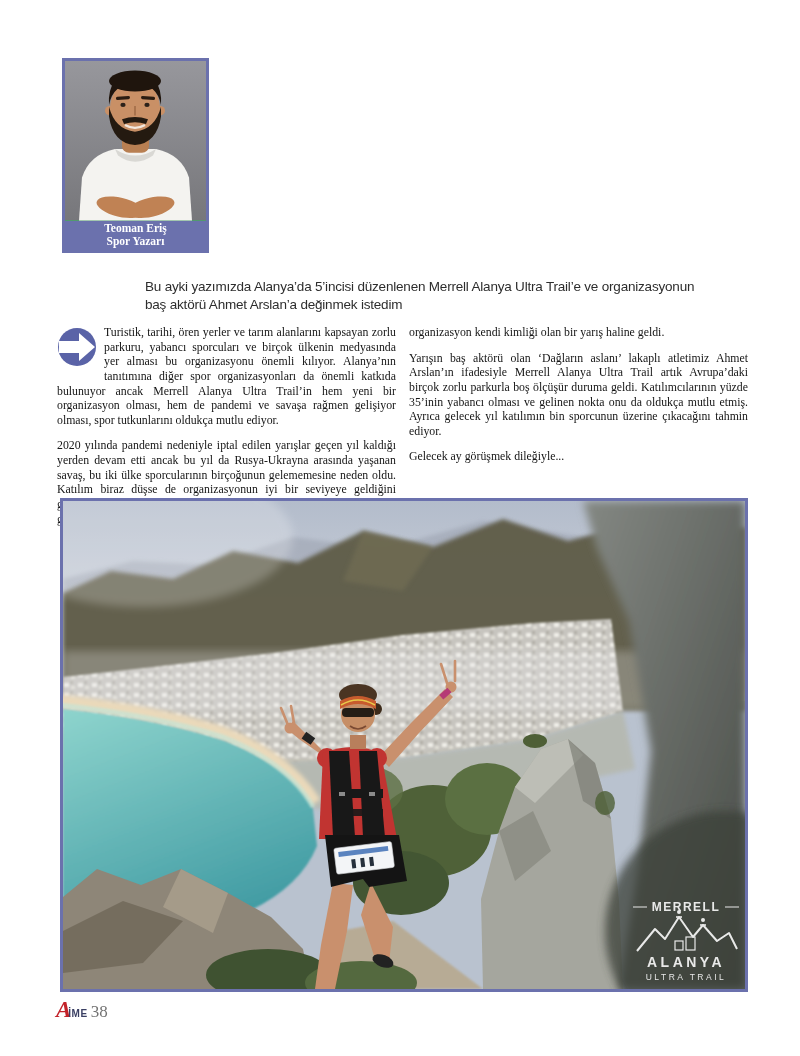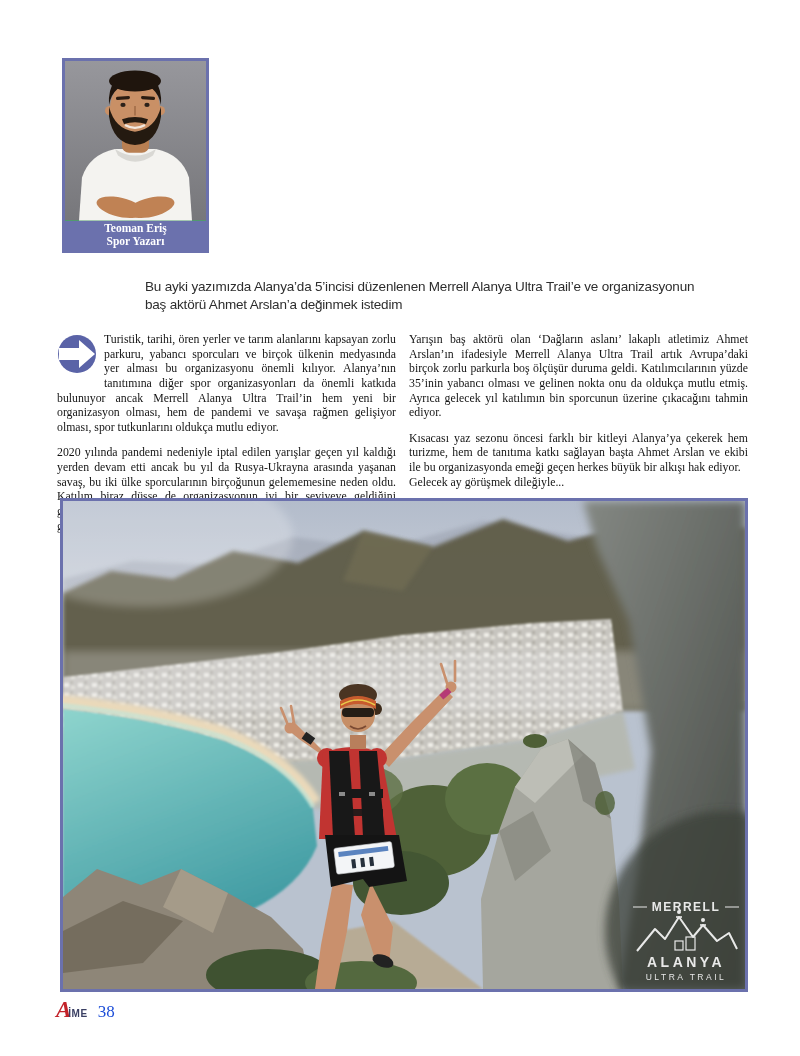--- a/index.html
+++ b/index.html
@@ -27,38 +27,38 @@
   .title-line { display:inline-block; font-size:95px; line-height:92px; letter-spacing:-3px; white-space:nowrap; }
   .title-line.l1 { transform:scaleX(.80); transform-origin:50% 50%; }
   .title-line.l2 { transform:scaleX(.70); transform-origin:50% 50%; }
   
   .subtitle {
     position:absolute; left:145px; top:278px; width:572px;
     font:400 13.5px/1.3 "Liberation Sans", sans-serif; color:#2d2d2d; letter-spacing:-.2px;
   }
   
   .columns {
-    position:absolute; left:57px; top:332px; width:691px; display:flex; gap:13px;
+    position:absolute; left:57px; top:325px; width:691px; display:flex; gap:13px;
     font:400 11.8px/1.24 "Liberation Serif", serif; color:#141414; text-align:justify;
   }
   .col { width:50%; }
   .col p { margin:0 0 11px; }
   .col p.mb0 { margin-bottom:0; }
   .intro-icon { float:left; width:40px; height:40px; margin:2px 7px 2px 0; }
   
   .photo-frame {
     position:absolute; left:60px; top:498px; width:688px; height:494px;
     border:3px solid #6b71ad; background:#b9c2cf;
   }
   .photo-frame svg.scene { display:block; width:682px; height:488px; }
   
   .footer { position:absolute; left:56px; top:998px; display:flex; align-items:baseline; }
   .logo-a { color:#c3232a; font:italic 800 23px/1 "Liberation Serif", serif; }
   .logo-rest { font:700 10px/1 "Liberation Sans", sans-serif; color:#3a3f63; letter-spacing:.5px; margin-left:-3px; }
-  .page-num { font:400 17px/1 "Liberation Serif", serif; color:#1d4ed8; margin-left:10px; }
+  .page-num { font:400 17px/1 "Liberation Serif", serif; color:#737373; margin-left:3px; }
 </style>
 </head>
 <body>
 
 <div class="page">
 
   <div class="header">
 
     <div class="author-box">
       <svg class="author-photo" viewBox="0 0 141 167" preserveAspectRatio="none">
@@ -110,22 +110,22 @@
     <div class="col">
       <p>
         <svg class="intro-icon" viewBox="0 0 40 40">
           <circle cx="20" cy="20" r="19" fill="#5a63a7"></circle>
           <path d="M2,14 L22,14 L22,6 L38,20 L22,34 L22,26 L2,26 Z" fill="#ffffff"></path>
         </svg><span>Turistik, tarihi, ören yerler ve tarım alanlarını kapsayan zorlu parkuru, yabancı sporcuları ve birçok ülkenin medyasında yer alması bu organizasyonu önemli kılıyor. Alanya’nın tanıtımına diğer spor organizasyonları da önemli katkıda bulunuyor ancak Merrell Alanya Ultra Trail’in hem yeni bir organizasyon olması, hem de pandemi ve savaşa rağmen gelişiyor olması, spor tutkunlarını oldukça mutlu ediyor.</span>
       </p>
       <p class="mb0">2020 yılında pandemi nedeniyle iptal edilen yarışlar geçen yıl kaldığı yerden devam etti ancak bu yıl da Rusya-Ukrayna arasında yaşanan savaş, bu iki ülke sporcularının birçoğunun gelememesine neden oldu. Katılım biraz düşse de organizasyonun iyi bir seviyeye geldiğini görüyoruz. Alanya’nın tarihi ve ören yerler ile doğal güzelliklerini gözler önüne seren zorlu parkuru sayesinde bu</p>
     </div>
     <div class="col">
+      <p>organizasyon kendi kimliği olan bir yarış haline geldi.</p>
       <p>Yarışın baş aktörü olan ‘Dağların aslanı’ lakaplı atletimiz Ahmet Arslan’ın ifadesiyle Merrell Alanya Ultra Trail artık Avrupa’daki birçok zorlu parkurla boş ölçüşür duruma geldi. Katılımcılarının yüzde 35’inin yabancı olması ve gelinen nokta onu da oldukça mutlu etmiş. Ayrıca gelecek yıl katılımın bin sporcunun üzerine çıkacağını tahmin ediyor.</p>
-      <p class="mb0">Kısacası yaz sezonu öncesi farklı bir kitleyi Alanya’ya çekerek hem turizme, hem de tanıtıma katkı sağlayan başta Ahmet Arslan ve ekibi ile bu organizasyonda emeği geçen herkes büyük bir alkışı hak ediyor.</p>
       <p class="mb0">Gelecek ay görüşmek dileğiyle...</p>
     </div>
   </div>
 
   <div class="photo-frame">
     <svg class="scene" viewBox="0 0 682 488" preserveAspectRatio="none">
       <defs>
         <linearGradient id="sky" x1="0" y1="0" x2="0" y2="1">
           <stop offset="0" stop-color="#b3bccb"></stop>
             <stop offset="1" stop-color="#dcdfe4"></stop>

